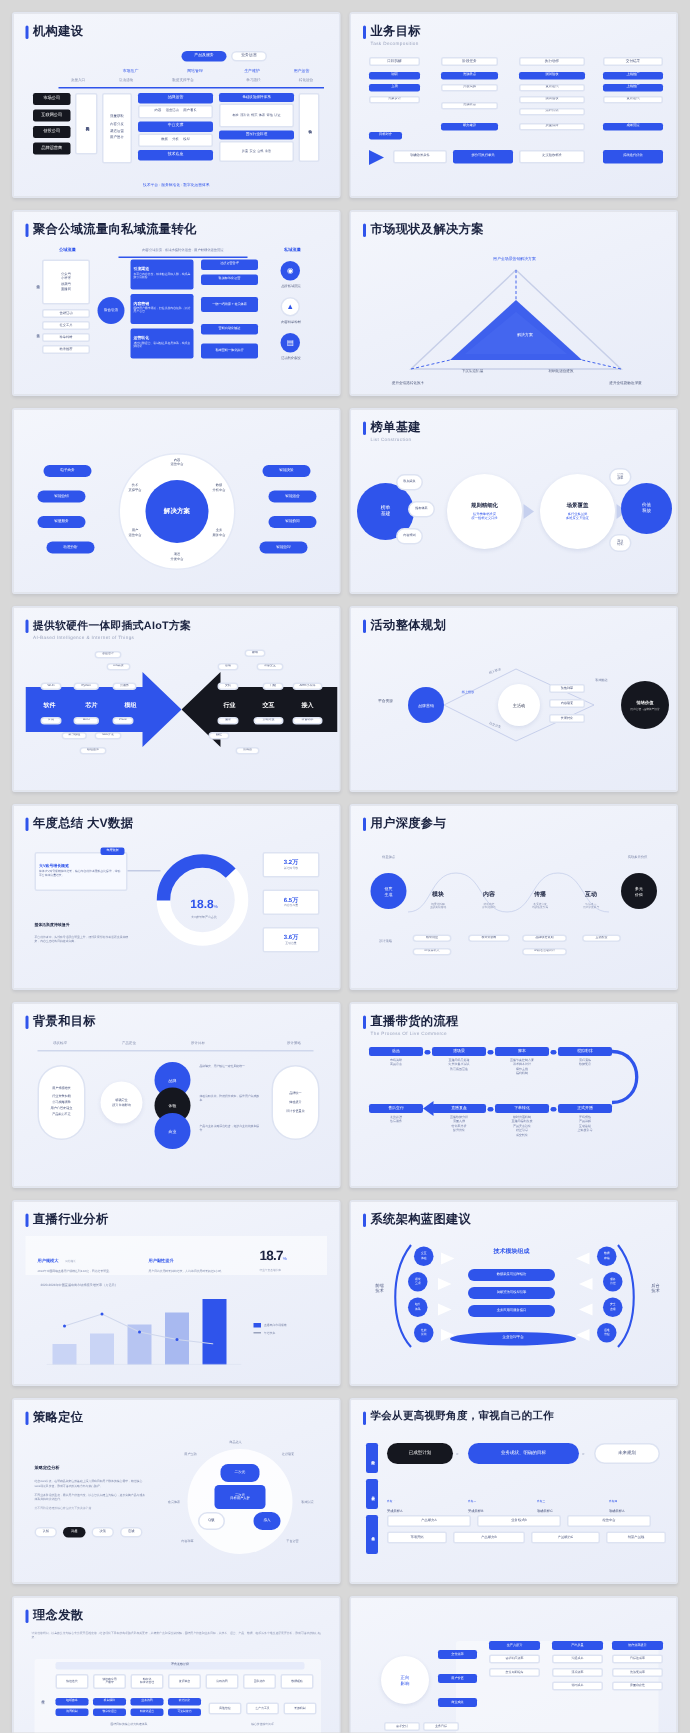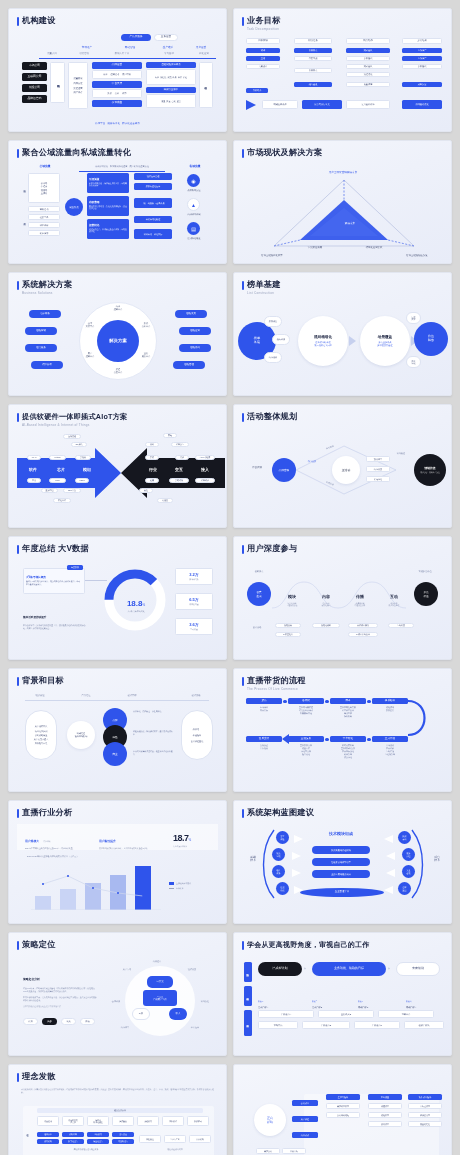--- a/index.html
+++ b/index.html
@@ -235,27 +235,20 @@
         <div class="abs cap" style="left:8px;top:88px;width:44px;font-size:2.4px;color:#5b6punch">提升全链路转化效率</div>
         <div class="abs cap" style="left:152px;top:88px;width:46px;font-size:2.4px">提升全链路触达深度</div>
         <div class="abs cap" style="left:56px;top:80px;width:34px;font-size:2.4px">下沉渠道拓展</div>
         <div class="abs cap" style="left:114px;top:80px;width:36px;font-size:2.4px">精细化运营提效</div>
       </div>
     </div>
   </div>
 
   <div class="slide">
     <div class="inner">
-      <div class="ttl">
-        <span class="bar"></span>
-        <div>
-          <div class="t-main">系统解决方案</div>
-          <div class="t-sub">Business Solutions</div>
-        </div>
-      </div>
       <div class="body" style="top:20px">
         <div class="abs circ" style="left:62px;top:2px;width:78px;height:78px;background:#fff;border:.5px solid #e4e9f6"></div>
         <div class="abs circ" style="left:80px;top:20px;width:42px;height:42px;background:#2f54eb;color:#fff;font-size:4.4px;font-weight:bold;white-space:pre-line;line-height:1.25">解决方案</div>
         <div class="abs cap" style="left:88px;top:5px;width:26px;font-size:2.2px;white-space:pre-line">内容
 运营中台</div>
         <div class="abs cap" style="left:118px;top:22px;width:22px;font-size:2.2px;white-space:pre-line">数据
 分析中台</div>
         <div class="abs cap" style="left:118px;top:52px;width:22px;font-size:2.2px;white-space:pre-line">业务
 服务中台</div>
         <div class="abs cap" style="left:62px;top:22px;width:22px;font-size:2.2px;white-space:pre-line">技术

